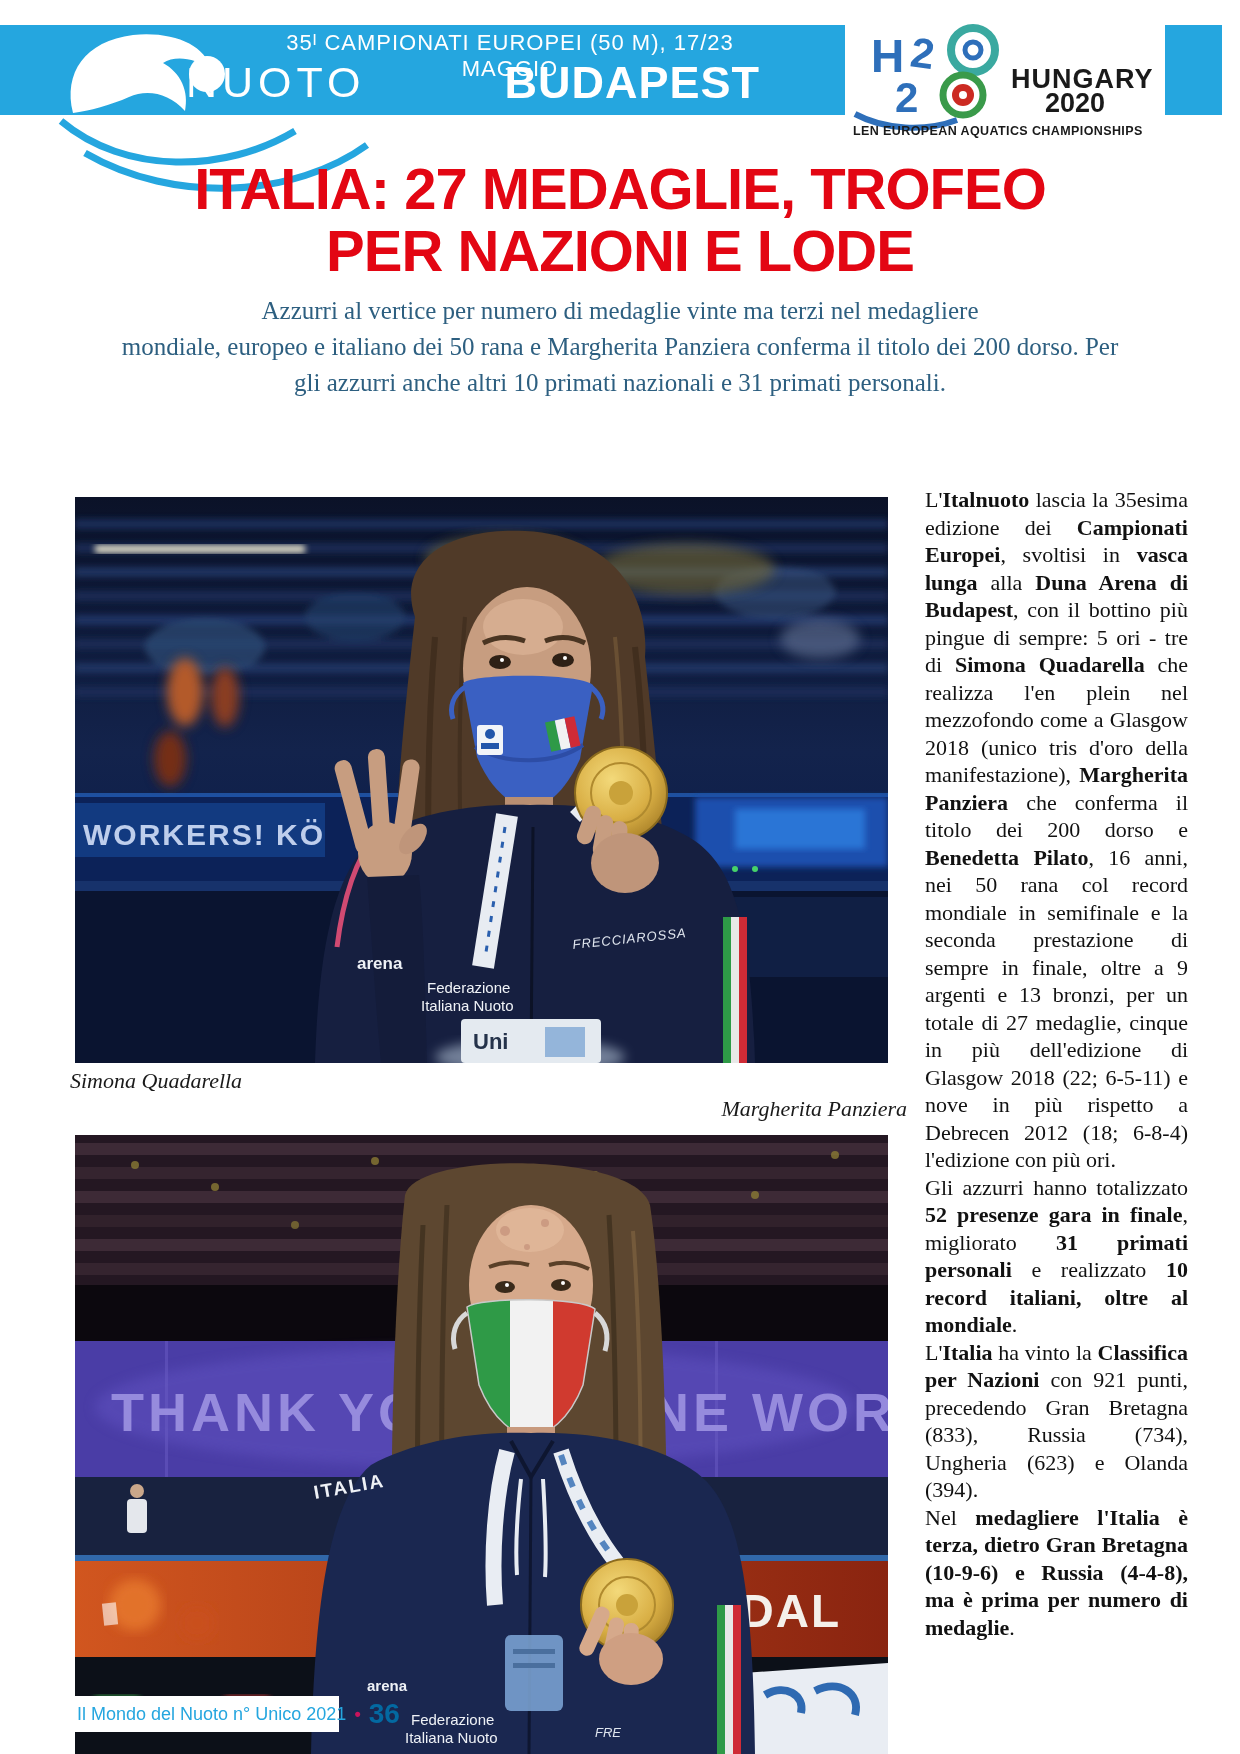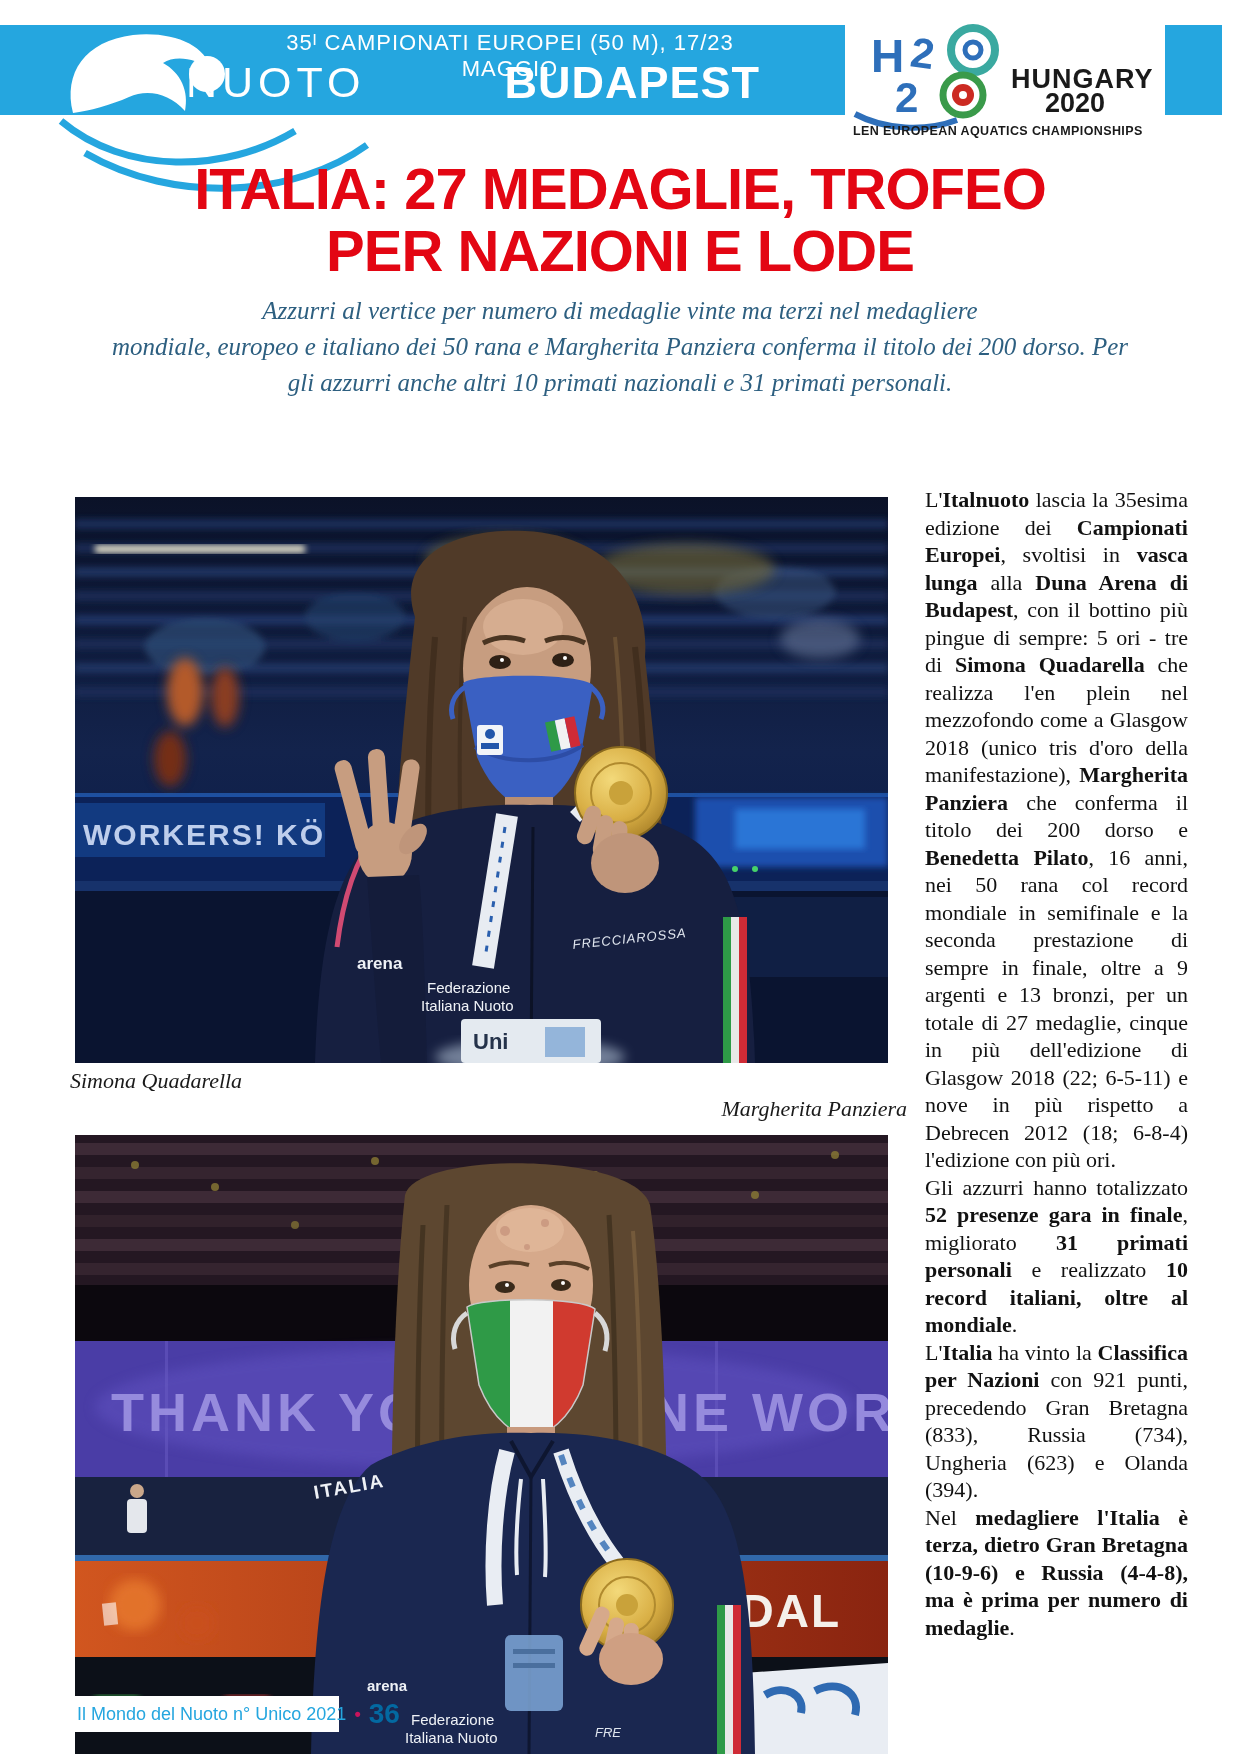--- a/index.html
+++ b/index.html
@@ -11,21 +11,21 @@
   .edition{left:240px;top:30px;width:540px;text-align:center;color:#fff;font-size:22px;
            letter-spacing:1px;font-weight:400;}
   .wordmark{left:186px;top:58px;color:#fff;font-size:43px;letter-spacing:5px;font-weight:400;}
   .city{left:495px;top:57px;width:265px;text-align:right;color:#fff;font-size:45px;font-weight:700;letter-spacing:1px;}
   .hunbox{left:845px;top:8px;width:320px;height:134px;background:#fff;}
   
   .headline{left:0;top:158px;width:1240px;text-align:center;color:#E30613;font-weight:800;
             font-size:58px;line-height:62px;letter-spacing:-1px;}
   
   .lede{left:60px;top:293px;width:1120px;text-align:center;color:#2D5F80;
-        font-family:"Liberation Serif",serif;font-style:italic;font-size:25px;line-height:36px;}
+        font-family:"Liberation Serif",serif;font-size:25px;line-height:36px;}
   
   .photo1{left:75px;top:497px;width:813px;height:566px;}
   .photo2{left:75px;top:1135px;width:813px;height:619px;}
   .caption{font-family:"Liberation Serif",serif;font-style:italic;font-size:22px;color:#1a1a1a;}
   .cap1{left:70px;top:1068px;}
   .cap2{left:595px;top:1096px;width:312px;text-align:right;}
   
   .column{left:925px;top:486px;width:263px;font-family:"Liberation Serif",serif;font-size:22px;
           line-height:27.5px;color:#111;text-align:justify;}
   .column p{margin:0;}

